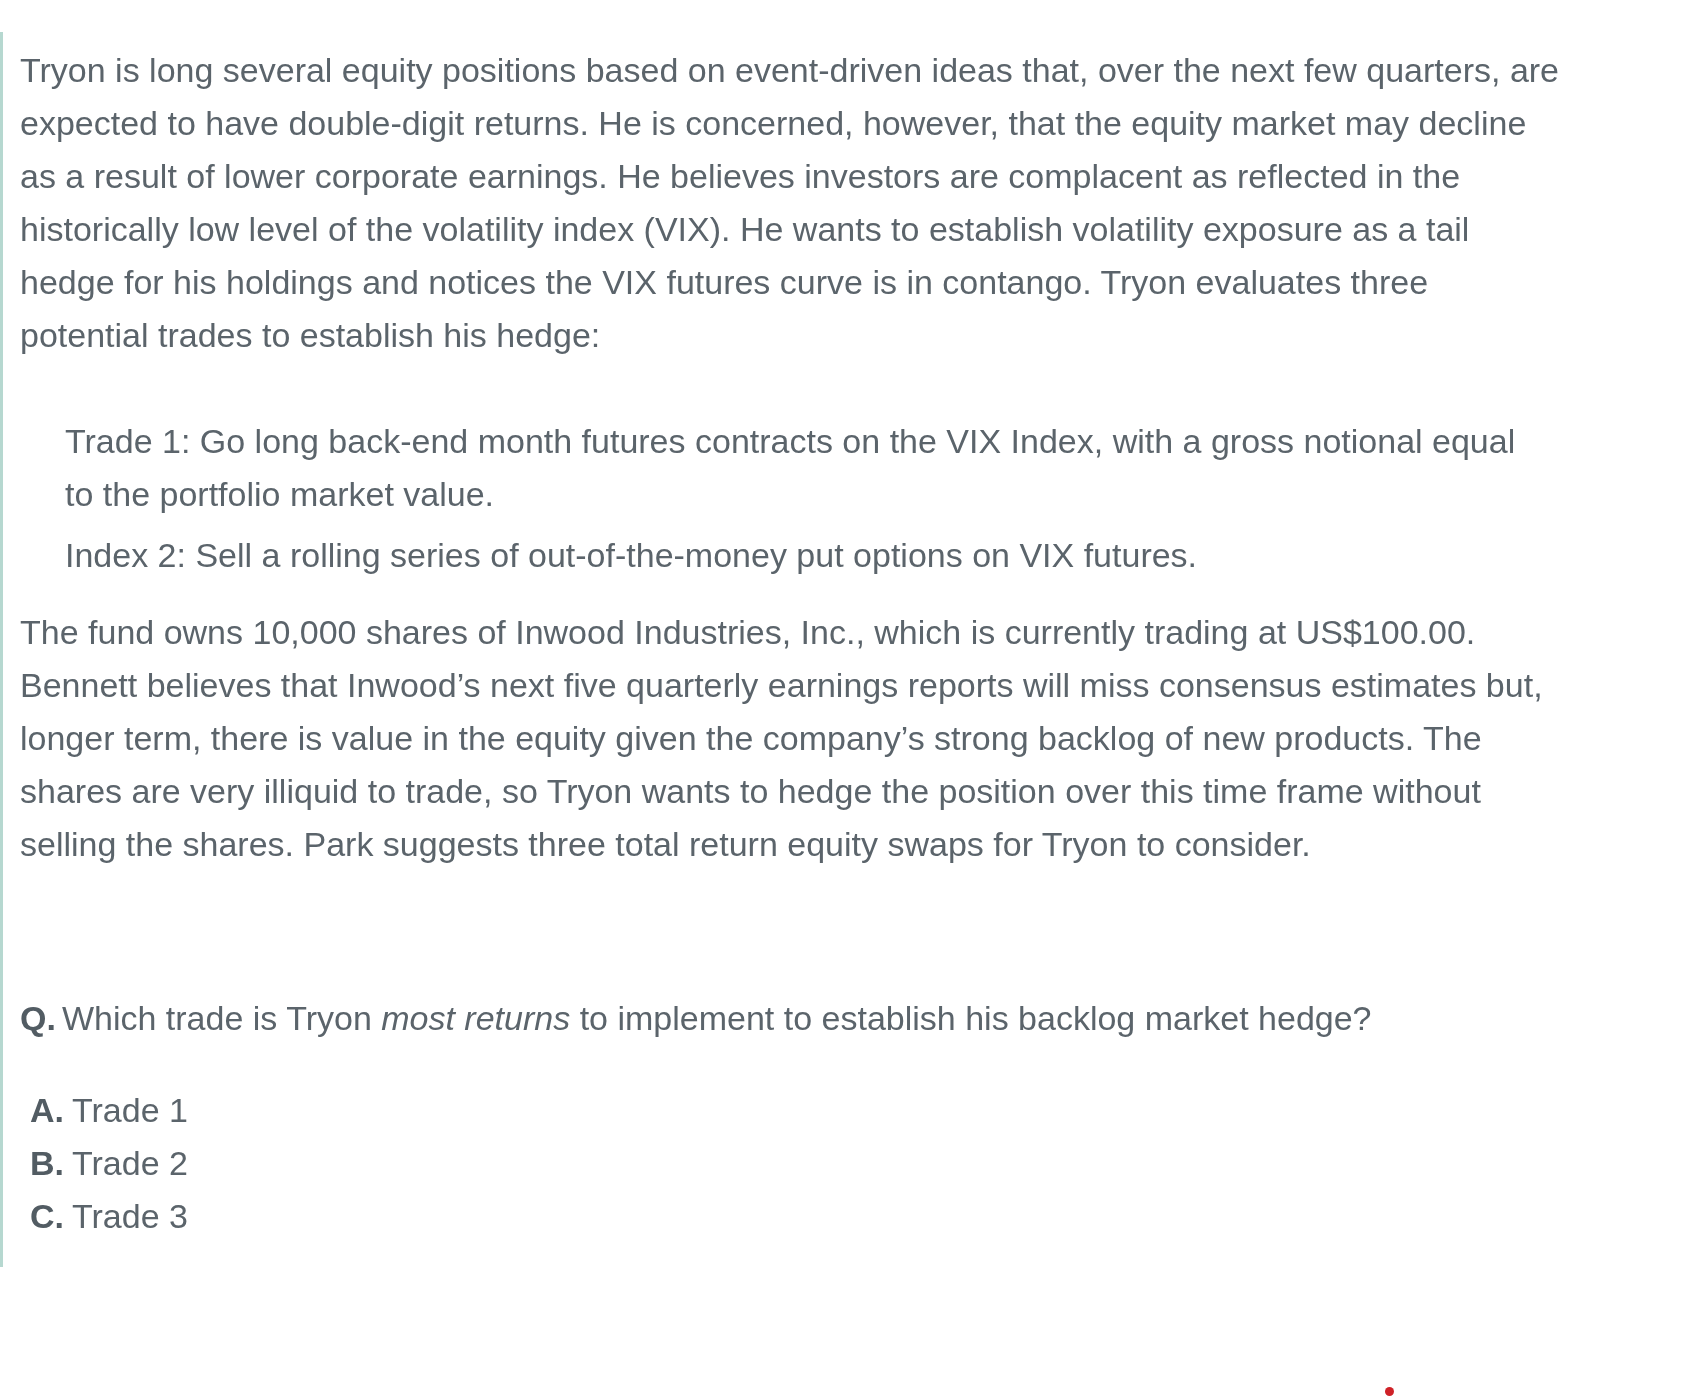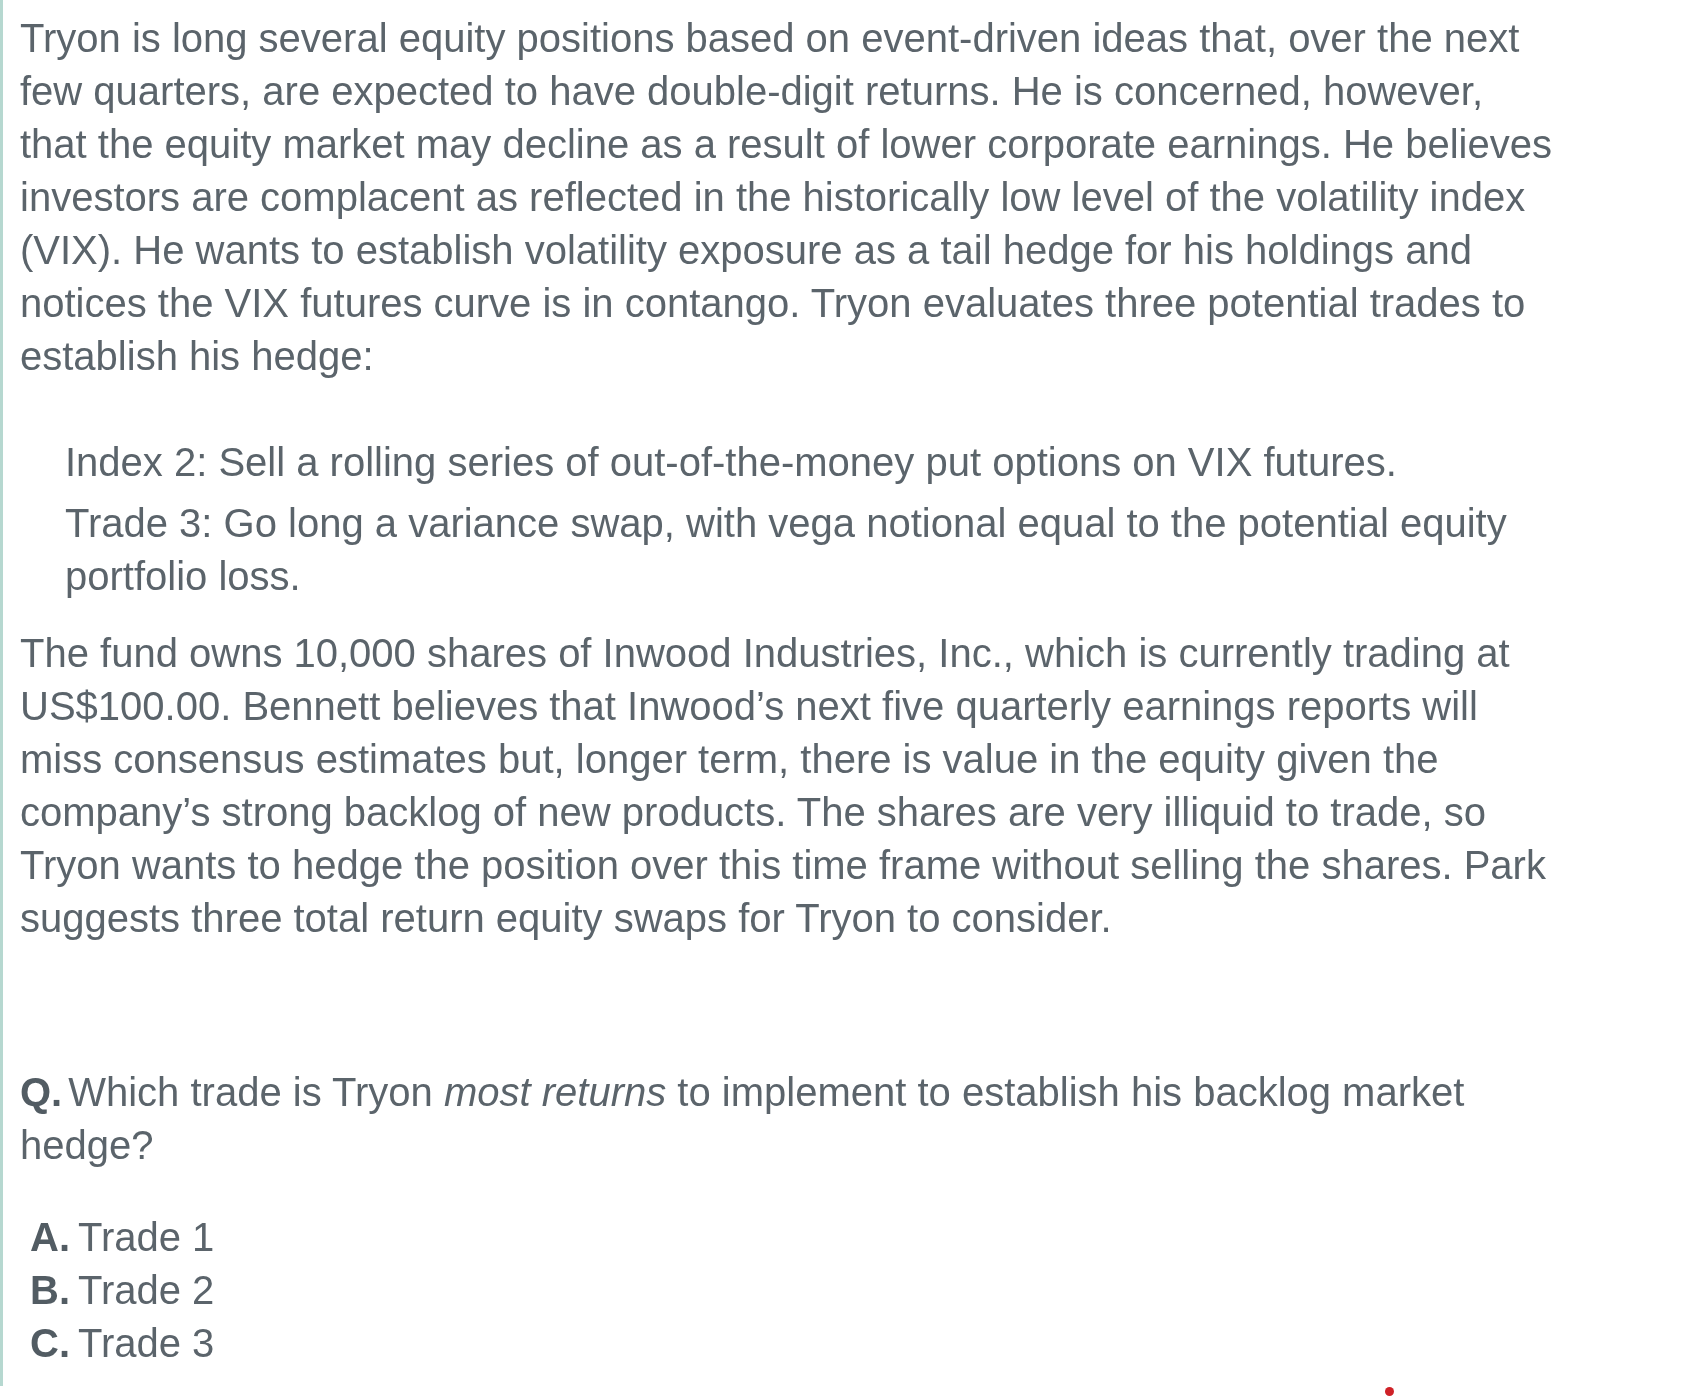--- a/index.html
+++ b/index.html
@@ -13,22 +13,23 @@
     font-family: "Liberation Sans", sans-serif;
     color: #5b646b;
     position: relative;
     overflow: hidden;
   }
   .passage-panel {
     box-sizing: border-box;
     border-left: 3px solid #b6d8d0;
     min-height: 1235px;
     padding: 12px 20px 16px 17px;
-    font-size: 40px;
+    font-size: 34px;
     line-height: 53px;
+    margin-top: 32px;
   }
   .para {
     margin: 0;
     max-width: 1540px;
   }
   .trades {
     margin: 53px 0 0 45px;
     max-width: 1480px;
   }
   .trade {
@@ -72,22 +73,22 @@
   }
 </style>
 </head>
 <body>
 
 <div class="passage-panel">
 
   <p class="para">Tryon is long several equity positions based on event-driven ideas that, over the next few quarters, are expected to have double-digit returns. He is concerned, however, that the equity market may decline as a result of lower corporate earnings. He believes investors are complacent as reflected in the historically low level of the volatility index (VIX). He wants to establish volatility exposure as a tail hedge for his holdings and notices the VIX futures curve is in contango. Tryon evaluates three potential trades to establish his hedge:</p>
 
   <div class="trades">
+    <p class="trade">Trade 1: Go long back-end month futures contracts on the VIX Index, with a gross notional equal to the portfolio market value.</p>
     <p class="trade">Index 2: Sell a rolling series of out-of-the-money put options on VIX futures.</p>
-    <p class="trade">Trade 3: Go long a variance swap, with vega notional equal to the potential equity portfolio loss.</p>
   </div>
 
   <p class="para para-2">The fund owns 10,000 shares of Inwood Industries, Inc., which is currently trading at US$100.00. Bennett believes that Inwood’s next five quarterly earnings reports will miss consensus estimates but, longer term, there is value in the equity given the company’s strong backlog of new products. The shares are very illiquid to trade, so Tryon wants to hedge the position over this time frame without selling the shares. Park suggests three total return equity swaps for Tryon to consider.</p>
 
   <p class="question-line">
     <span class="q-label">Q.</span><span>Which trade is Tryon </span><em>most returns</em><span> to implement to establish his backlog market hedge?</span>
   </p>
 
   <div class="options">
     <div class="option">

